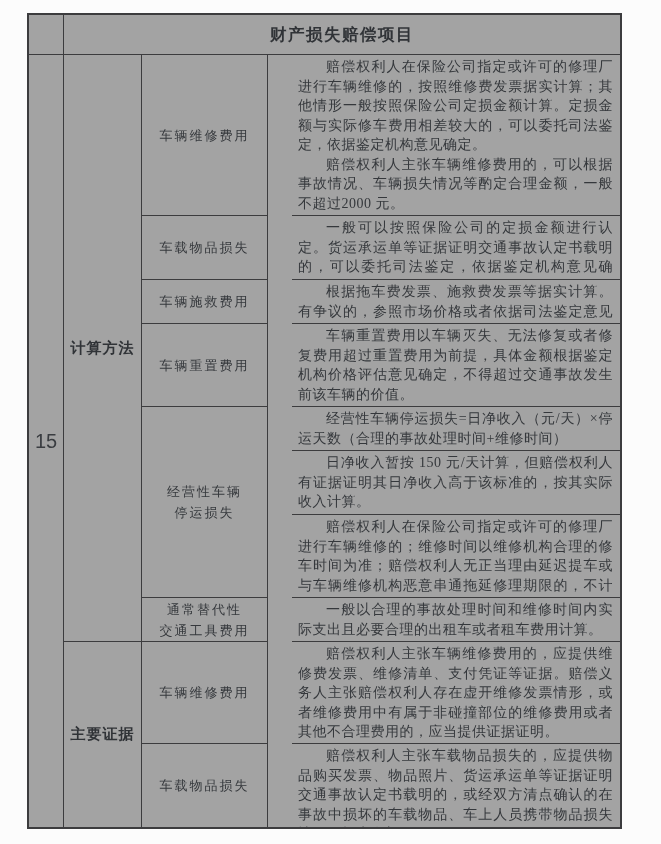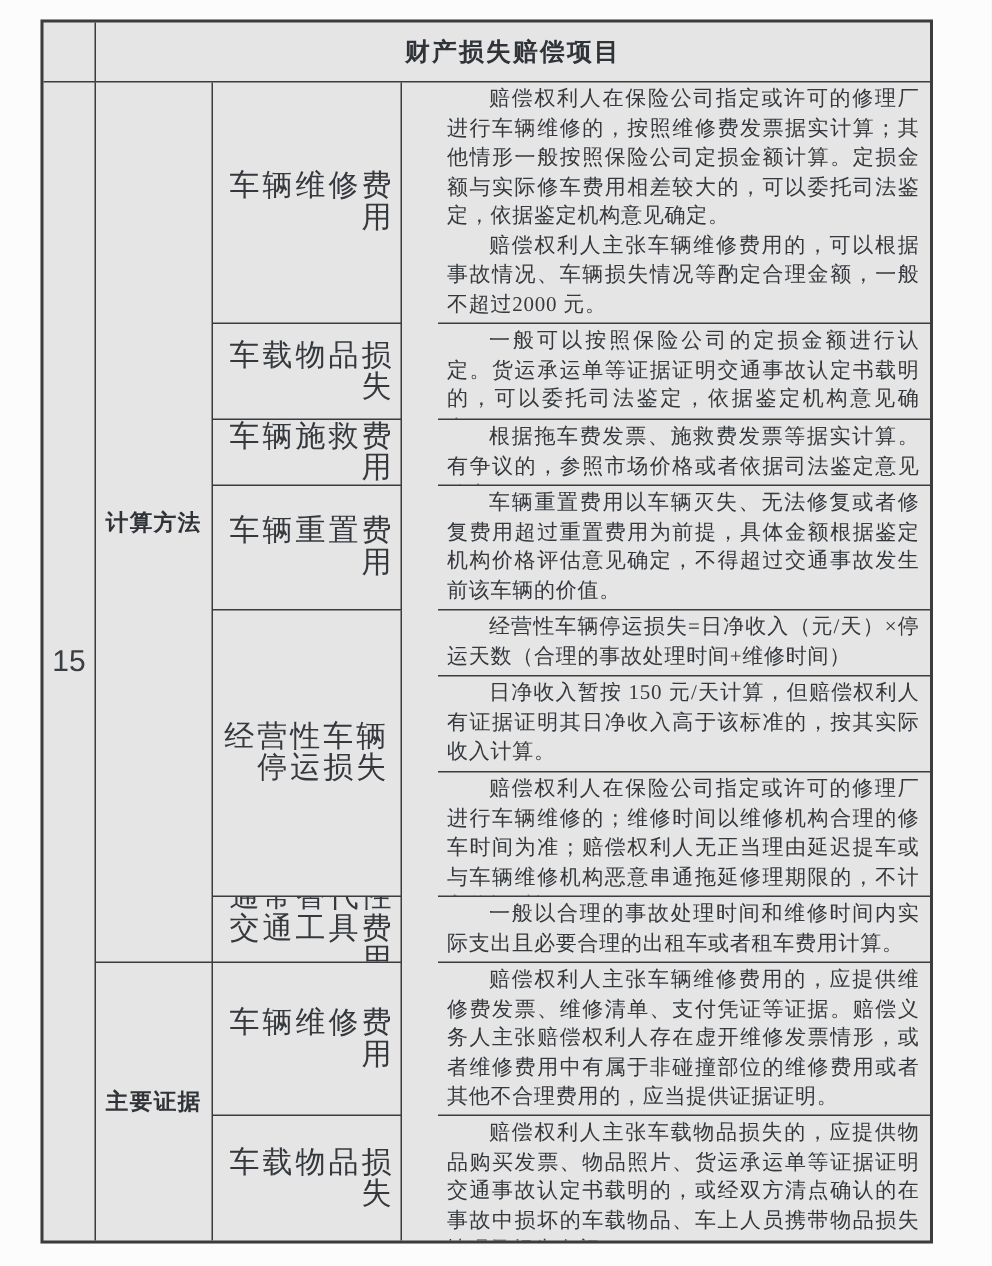--- a/index.html
+++ b/index.html
@@ -7,21 +7,21 @@
     width: 661px; height: 844px;
     background: #fcfcfc;
     font-family: "Liberation Serif", "DejaVu Serif", serif;
     color: #35383c;
     overflow: hidden;
   }
   .page { position: relative; width: 661px; height: 844px; }
   .table {
     position: absolute; left: 27px; top: 13px;
     width: 595px; height: 816px;
-    background: #e5e5e5;
+    background: #a3a3a3;
     border: 2px solid #3c3c3e;
     display: grid;
     grid-template-columns: 35px 78px 126px 1fr;
     grid-template-rows: 40px 161px 64px 44px 83px 44px 64px 83px 44px 102px 1fr;
   }
   .cell {
     border-right: 1.5px solid #3c3c3e;
     border-bottom: 1.5px solid #3c3c3e;
     overflow: hidden;
   }
@@ -38,22 +38,22 @@
     font-size: 20px; color: #3a3d41;
   }
   .section-cell {
     display: flex; align-items: center; justify-content: center;
     font-weight: bold; font-size: 15px; letter-spacing: 1px;
     color: #303337;
     font-family: Liberation Mono, monospace;
   }
   .name-cell {
     display: flex; align-items: center; justify-content: center;
-    text-align: right;
-    font-size: 20px; letter-spacing: 2px;
+    text-align: center;
+    font-size: 13px; letter-spacing: 2px;
     white-space: pre-line;
     line-height: 21px;
     padding: 2px 4px;
   }
   .detail-cell {
     font-size: 14px; line-height: 19.5px;
     padding: 2px 7px 2px 6px;
     text-align: justify;
     letter-spacing: 0.5px;
     margin-left: 24px;

